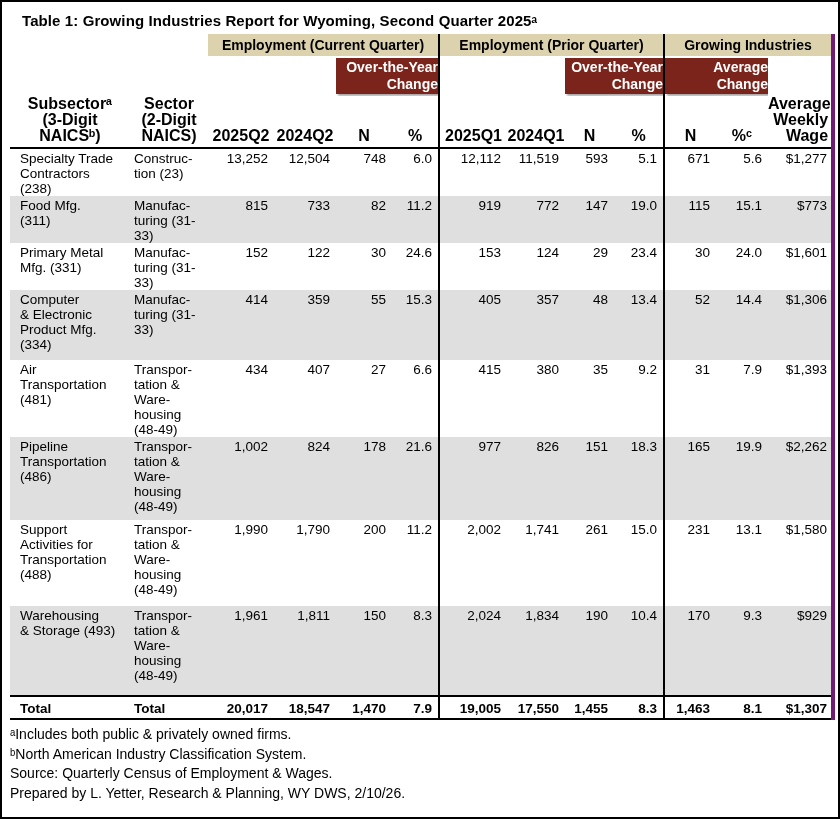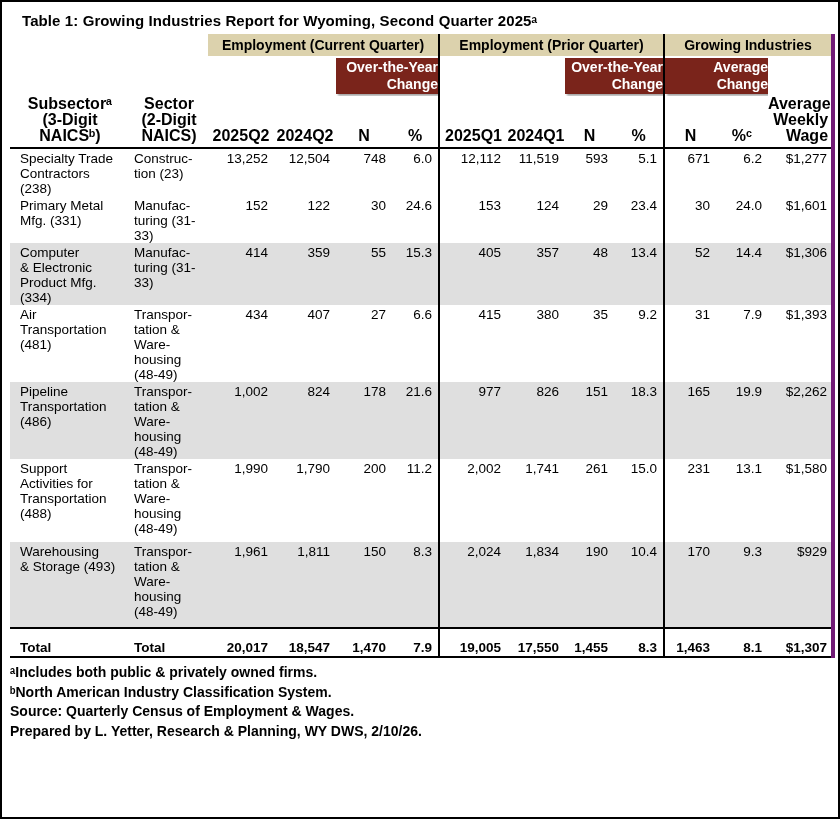--- a/index.html
+++ b/index.html
@@ -45,30 +45,30 @@
   td.num.wage { padding-right:4px; }
   tr.stripe td { background:var(--stripe); }
   tbody tr:nth-child(1){ height:41px; } tbody tr:nth-child(2){ height:46px; }
   tbody tr:nth-child(3){ height:35px; } tbody tr:nth-child(4){ height:70px; }
   tbody tr:nth-child(5){ height:57px; } tbody tr:nth-child(6){ height:83px; }
   tbody tr:nth-child(7){ height:86px; } tbody tr:nth-child(8){ height:90px; }
 
   
   .total-row td {
     font-weight:bold; border-top:2.5px solid #000; border-bottom:2.5px solid #000;
-    height:29px; padding-top:11px; line-height:16px;
+    height:23px; padding-top:4px; line-height:16px;
   }
   .total-row td.c-sub { padding-left:10px; } .total-row td.c-sec { padding-left:4px; }
 
   
   .div-left { border-left:2px solid #000; }
   .div-right { border-right:4px solid #701a75; }
 
   
-  .footnotes { margin:5px 0 0 8px; font-size:14px; line-height:19.5px; color:var(--ink);font-weight:bold; }
+  .footnotes { margin:5px 0 0 8px; font-size:14px; line-height:19.5px; color:var(--ink); }
 </style>
 </head>
 <body>
 
 <div class="frame">
 
   <div class="title">Table 1: Growing Industries Report for Wyoming, Second Quarter 2025ᵃ</div>
 
   <table>
     <colgroup>
@@ -145,22 +145,40 @@
 tion (23)</td>
     <td class="num">13,252</td>
     <td class="num">12,504</td>
     <td class="num">748</td>
     <td class="num">6.0</td>
     <td class="num div-left">12,112</td>
     <td class="num">11,519</td>
     <td class="num">593</td>
     <td class="num">5.1</td>
     <td class="num div-left">671</td>
-    <td class="num">6.2</td>
+    <td class="num">5.6</td>
     <td class="num wage div-right">$1,277</td>
+  </tr>
+        <tr class="stripe">
+    <td class="c-sub">Food Mfg.
+(311)</td>
+    <td class="c-sec">Manufac-
+turing (31-
+33)</td>
+    <td class="num">815</td>
+    <td class="num">733</td>
+    <td class="num">82</td>
+    <td class="num">11.2</td>
+    <td class="num div-left">919</td>
+    <td class="num">772</td>
+    <td class="num">147</td>
+    <td class="num">19.0</td>
+    <td class="num div-left">115</td>
+    <td class="num">15.1</td>
+    <td class="num wage div-right">$773</td>
   </tr>
         <tr>
     <td class="c-sub">Primary Metal
 Mfg. (331)</td>
     <td class="c-sec">Manufac-
 turing (31-
 33)</td>
     <td class="num">152</td>
     <td class="num">122</td>
     <td class="num">30</td>

